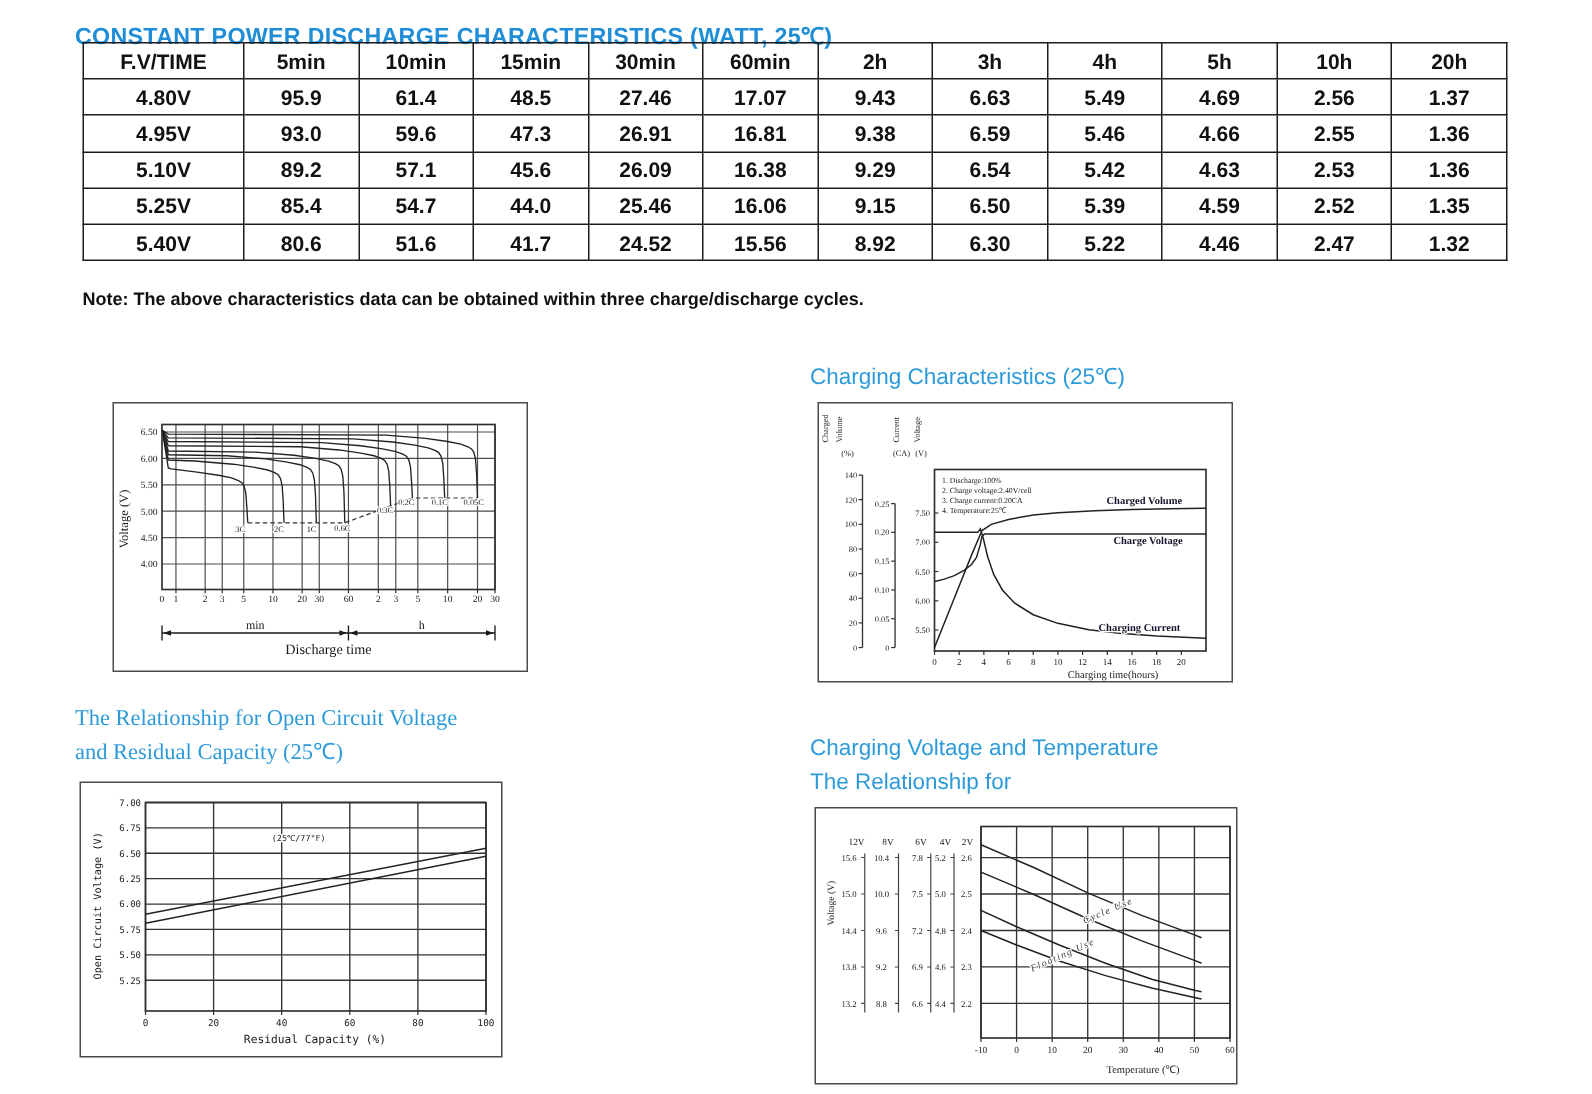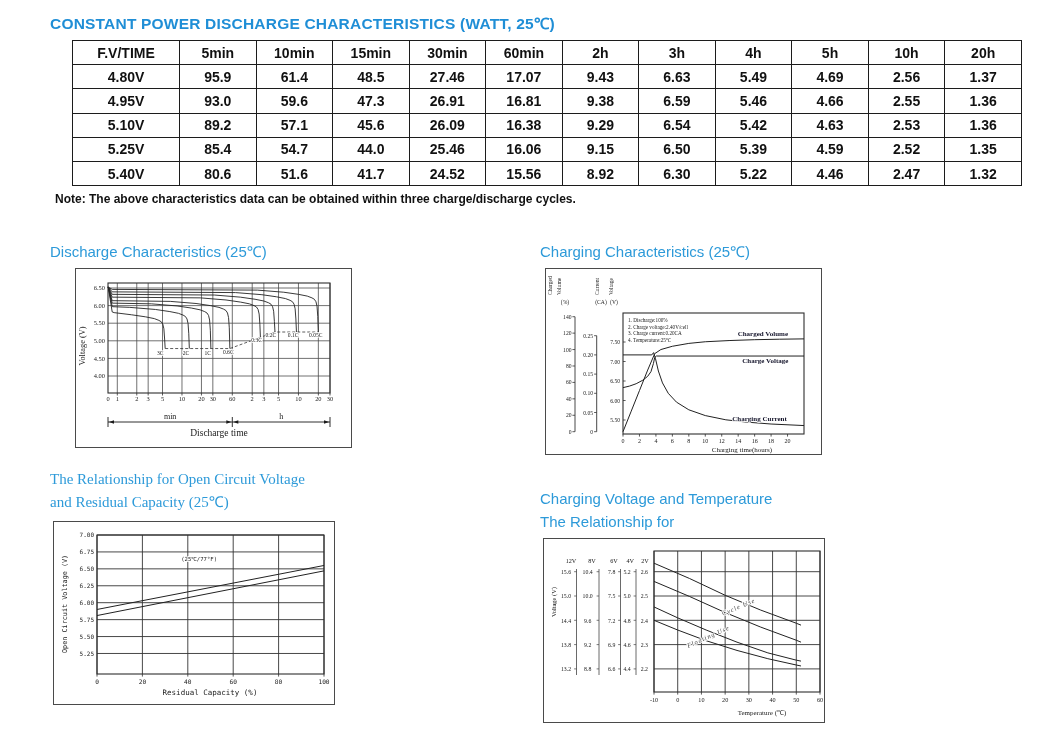--- a/index.html
+++ b/index.html
@@ -1,21 +1,21 @@
 <!DOCTYPE html>
 <html style="--accent: #1f8ed6; --sec: #2d9ad9; --ink: #1a1a1a;"><head>
 <meta charset="utf-8">
 <style>
   :root{ --accent:#1f8ed6; --sec:#2d9ad9; --ink:#1a1a1a; }
   html,body{margin:0;padding:0;background:#fff;}
   .page{position:relative;width:1061px;height:729px;background:#fff;overflow:hidden;
         font-family:"Liberation Sans",sans-serif;color:var(--ink);}
   .main-title{position:absolute;left:50px;top:12px;font-size:15.5px;font-weight:700;
         color:var(--accent);letter-spacing:.2px;}
-  .data-table{position:absolute;left:55px;top:40px;width:950px;border-collapse:collapse;table-layout:fixed;margin-left:17px;}
+  .data-table{position:absolute;left:55px;top:28px;width:950px;border-collapse:collapse;table-layout:fixed;}
   .data-table td,.data-table th{border:1.4px solid #1c1c1c;height:23.2px;text-align:center;
         vertical-align:middle;font-size:14px;font-weight:700;color:#111;padding:0;
         font-family:"Liberation Sans",sans-serif;}
   .note{position:absolute;left:55px;top:192px;font-size:12px;font-weight:700;color:#111;}
   .sec-title{position:absolute;color:var(--sec);font-size:15px;font-weight:400;line-height:23px;}
   #t1{left:50px;top:240px;} #t2{left:540px;top:240px;}
   #t3{left:50px;top:468px;font-family:Liberation Serif, serif;} #t4{left:540px;top:487px;}
   .frame{position:absolute;border:1px solid #4a4a4a;background:#fff;box-sizing:border-box;}
   #f1{left:75px;top:268px;width:277px;height:180px;}
   #f2{left:545px;top:268px;width:277px;height:187px;}
@@ -130,23 +130,20 @@
           <td>5.22</td>
           <td>4.46</td>
           <td>2.47</td>
           <td>1.32</td>
         </tr>
       </tbody>
   </table>
 
   <div class="note">Note: The above characteristics data can be obtained within three charge/discharge cycles.</div>
 
-  <div class="sec-title" id="t1">
-    <div>Discharge Characteristics (25℃)</div>
-  </div>
   <div class="frame" id="f1">
     <svg viewBox="0 0 275 178">
         <g stroke="#4d4d4d" stroke-width="0.8">
           <line x1="32" y1="19" x2="254" y2="19"></line>
           <line x1="32" y1="36.6" x2="254" y2="36.6"></line>
           <line x1="32" y1="54.2" x2="254" y2="54.2"></line>
           <line x1="32" y1="71.80000000000001" x2="254" y2="71.80000000000001"></line>
           <line x1="32" y1="89.4" x2="254" y2="89.4"></line>
           <line x1="32" y1="107" x2="254" y2="107"></line>
           <line x1="41.3" y1="14" x2="41.3" y2="124"></line>

